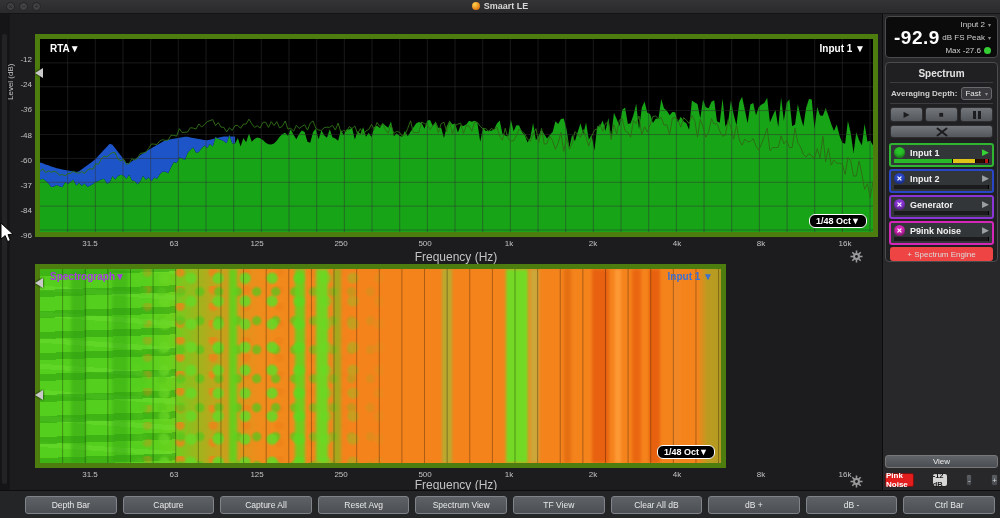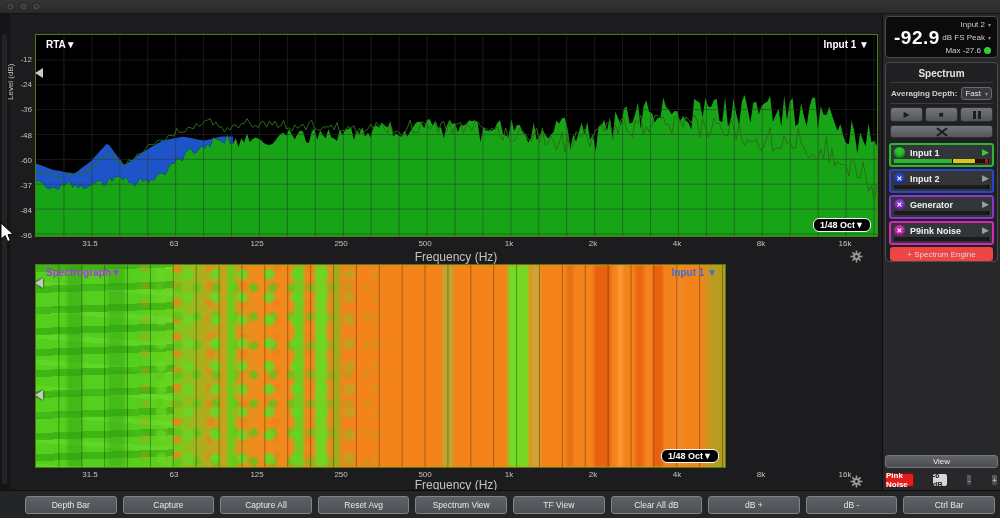--- a/index.html
+++ b/index.html
@@ -16,21 +16,21 @@
   #title-center { position:absolute; left:0; right:0; text-align:center; top:1px;
     color:#d6d6d6; font-size:9px; font-weight:bold; }
   #app-icon { display:inline-block; width:8px; height:8px; border-radius:50%;
     background:radial-gradient(circle at 35% 30%, #ffd34d, #e07b12 70%); vertical-align:-1px; margin-right:4px; }
 
   
   #left-strip { position:absolute; left:0; top:14px; width:10px; height:476px; background:#151517; }
   #left-handle { position:absolute; left:2px; top:20px; width:5px; height:450px; background:#232325; border-radius:2px; }
 
   
-  .plot-frame { position:absolute; border:1px solid #4d7c0f; background:#000; overflow:hidden; }
+  .plot-frame { position:absolute; border:5px solid #4d7c0f; background:#000; overflow:hidden; }
   #rta-frame { left:35px; top:34px; width:843px; height:203px; }
   #spectro-frame { left:35px; top:264px; width:691px; height:204px; }
   #rta-svg, #spectro-grid-svg { position:absolute; left:0; top:0; width:100%; height:100%; display:block; }
 
   .plot-title { position:absolute; font-size:10px; font-weight:bold; z-index:6; }
   #rta-title { left:10px; top:4px; color:#fff; }
   #rta-input { right:8px; top:4px; color:#fff; }
   #spectro-title { left:10px; top:2px; color:#a43ae0; }
   #spectro-input { right:8px; top:2px; color:#3b6fd4; }
   .oct-pill { position:absolute; right:6px; bottom:4px; z-index:6; background:#000;
@@ -126,20 +126,23 @@
   #cursor-svg { position:absolute; left:0px; top:222px; z-index:20; }
 </style>
 </head>
 <body>
 
 <div id="titlebar">
   <div class="tl-group">
     <div class="tl">×</div>
     <div class="tl">−</div>
     <div class="tl">+</div>
+  </div>
+  <div id="title-center">
+    <span id="app-icon"></span><span>Smaart LE</span>
   </div>
 </div>
 
 <div id="left-strip">
   <div id="left-handle"></div>
 </div>
 
 <div id="rta-frame" class="plot-frame">
   <svg id="rta-svg" viewBox="0 0 843 203" preserveAspectRatio="none">
       <path d="M0,203 L0.0,148.1 L2.8,147.0 L5.6,149.1 L8.5,151.6 L11.3,155.6 L14.1,155.2 L16.9,153.5 L19.7,155.0 L22.6,156.0 L25.4,150.5 L28.2,152.4 L31.0,150.1 L33.8,147.7 L36.7,154.0 L39.5,151.1 L42.3,154.4 L45.1,151.7 L47.9,155.4 L50.7,154.4 L53.6,152.4 L56.4,150.5 L59.2,149.3 L62.0,147.7 L64.8,147.1 L67.7,152.0 L70.5,151.2 L73.3,144.0 L76.1,147.7 L78.9,144.0 L81.8,142.8 L84.6,143.6 L87.4,146.9 L90.2,142.8 L93.0,148.6 L95.9,149.4 L98.7,152.7 L101.5,149.6 L104.3,143.9 L107.1,148.1 L110.0,145.4 L112.8,149.6 L115.6,145.6 L118.4,146.9 L121.2,142.2 L124.1,139.6 L126.9,139.6 L129.7,141.3 L132.5,135.1 L135.3,129.3 L138.2,130.3 L141.0,124.6 L143.8,125.3 L146.6,127.4 L149.4,119.8 L152.2,116.5 L155.1,114.2 L157.9,119.7 L160.7,118.9 L163.5,114.9 L166.3,112.0 L169.2,114.7 L172.0,110.2 L174.8,113.2 L177.6,103.2 L180.4,105.3 L183.3,105.9 L186.1,107.5 L188.9,109.7 L191.7,101.1 L194.5,109.7 L197.4,109.8 L200.2,104.2 L203.0,113.2 L205.8,104.2 L208.6,108.5 L211.5,99.5 L214.3,108.1 L217.1,105.1 L219.9,103.6 L222.7,104.5 L225.6,106.3 L228.4,109.2 L231.2,110.7 L234.0,111.0 L236.8,110.0 L239.6,107.1 L242.5,102.9 L245.3,99.8 L248.1,98.6 L250.9,101.7 L253.7,94.9 L256.6,100.6 L259.4,105.4 L262.2,99.9 L265.0,96.2 L267.8,97.7 L270.7,108.1 L273.5,109.0 L276.3,97.7 L279.1,94.4 L281.9,105.5 L284.8,96.1 L287.6,101.2 L290.4,103.9 L293.2,95.0 L296.0,103.4 L298.9,104.6 L301.7,107.1 L304.5,95.1 L307.3,101.2 L310.1,95.2 L313.0,95.1 L315.8,93.4 L318.6,105.8 L321.4,96.7 L324.2,100.0 L327.1,92.9 L329.9,102.8 L332.7,98.5 L335.5,103.2 L338.3,92.5 L341.1,91.3 L344.0,93.5 L346.8,88.3 L349.6,91.3 L352.4,93.3 L355.2,86.8 L358.1,102.4 L360.9,99.2 L363.7,101.7 L366.5,102.8 L369.3,96.7 L372.2,102.4 L375.0,97.6 L377.8,93.2 L380.6,89.0 L383.4,87.3 L386.3,88.4 L389.1,94.3 L391.9,85.7 L394.7,85.1 L397.5,91.5 L400.4,86.9 L403.2,93.7 L406.0,93.3 L408.8,104.0 L411.6,92.0 L414.5,85.6 L417.3,90.0 L420.1,89.0 L422.9,98.3 L425.7,90.6 L428.5,91.4 L431.4,90.0 L434.2,86.0 L437.0,87.1 L439.8,86.0 L442.6,87.9 L445.5,108.1 L448.3,93.0 L451.1,96.8 L453.9,96.4 L456.7,96.5 L459.6,95.1 L462.4,88.9 L465.2,85.8 L468.0,99.7 L470.8,101.5 L473.7,102.9 L476.5,84.8 L479.3,97.0 L482.1,90.8 L484.9,91.0 L487.8,98.2 L490.6,101.2 L493.4,108.9 L496.2,103.8 L499.0,88.3 L501.9,106.4 L504.7,101.8 L507.5,95.3 L510.3,100.1 L513.1,104.6 L515.9,101.1 L518.8,97.9 L521.6,86.4 L524.4,89.3 L527.2,84.2 L530.0,83.6 L532.9,94.8 L535.7,114.2 L538.5,100.6 L541.3,107.6 L544.1,98.2 L547.0,88.7 L549.8,99.8 L552.6,87.7 L555.4,105.9 L558.2,100.6 L561.1,117.3 L563.9,91.8 L566.7,91.8 L569.5,85.6 L572.3,96.8 L575.2,83.0 L578.0,103.3 L580.8,77.6 L583.6,84.1 L586.4,91.4 L589.3,74.5 L592.1,72.1 L594.9,89.3 L597.7,88.5 L600.5,80.3 L603.4,68.1 L606.2,94.9 L609.0,72.3 L611.8,65.8 L614.6,77.6 L617.4,78.9 L620.3,88.3 L623.1,83.9 L625.9,83.7 L628.7,63.2 L631.5,72.8 L634.4,75.4 L637.2,80.2 L640.0,76.8 L642.8,77.0 L645.6,87.6 L648.5,81.9 L651.3,86.4 L654.1,88.6 L656.9,95.4 L659.7,64.7 L662.6,66.7 L665.4,68.3 L668.2,83.4 L671.0,63.7 L673.8,71.9 L676.7,72.8 L679.5,66.0 L682.3,64.3 L685.1,86.6 L687.9,88.1 L690.8,62.7 L693.6,92.1 L696.4,87.2 L699.2,64.4 L702.0,79.5 L704.8,90.6 L707.7,66.4 L710.5,60.7 L713.3,74.3 L716.1,88.5 L718.9,68.8 L721.8,67.2 L724.6,80.1 L727.4,71.4 L730.2,68.9 L733.0,67.4 L735.9,61.7 L738.7,87.7 L741.5,80.7 L744.3,74.3 L747.1,92.7 L750.0,61.5 L752.8,85.9 L755.6,67.1 L758.4,63.6 L761.2,91.8 L764.1,89.8 L766.9,68.6 L769.7,81.6 L772.5,92.1 L775.3,72.7 L778.2,63.2 L781.0,63.7 L783.8,94.5 L786.6,71.4 L789.4,80.4 L792.3,80.7 L795.1,72.5 L797.9,80.8 L800.7,89.5 L803.5,96.7 L806.3,89.8 L809.2,102.0 L812.0,109.2 L814.8,110.3 L817.6,86.0 L820.4,98.5 L823.3,119.8 L826.1,98.1 L828.9,106.4 L831.7,112.0 L834.5,89.2 L837.4,108.2 L840.2,106.8 L843.0,111.9 L843,203 Z" fill="#17a517"></path>
@@ -444,21 +447,21 @@
             <div class="seg" style="width: 100%; background: rgb(27, 27, 29);"></div>
           </div>
         </div>
       </div>
     <div id="engine-btn">+ Spectrum Engine</div>
   </div>
 
   <div id="view-btn">View</div>
   <div id="gen-row">
     <div id="pink-noise-btn">Pink Noise</div>
-    <div id="gen-level">-6 dB</div>
+    <div id="gen-level">-12 dB</div>
     <div class="tiny-btn">-</div>
     <div class="tiny-btn">+</div>
   </div>
 </div>
 
 <div id="toolbar">
     <div class="bar-btn">Depth Bar</div>
     <div class="bar-btn">Capture</div>
     <div class="bar-btn">Capture All</div>
     <div class="bar-btn">Reset Avg</div>

